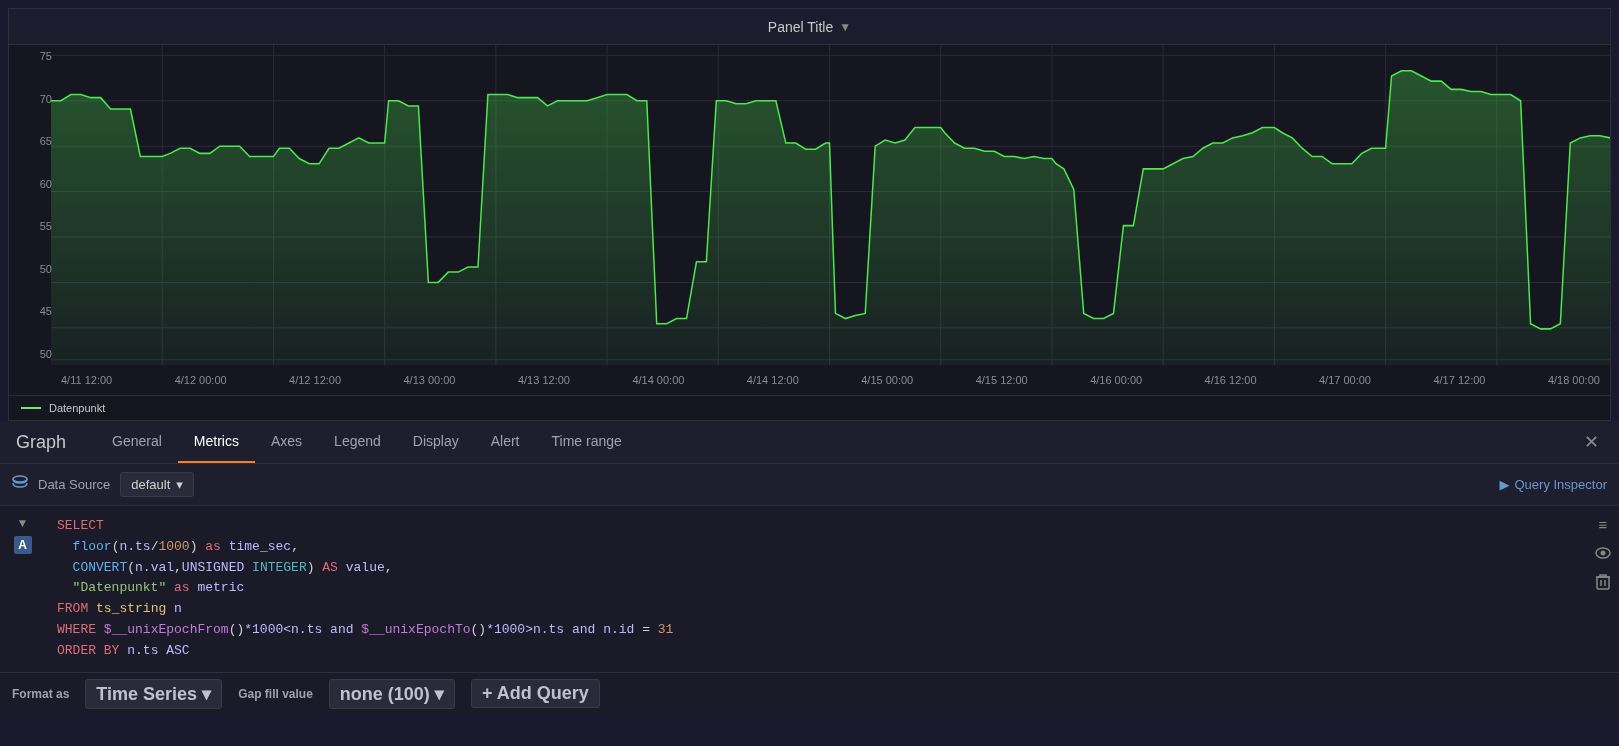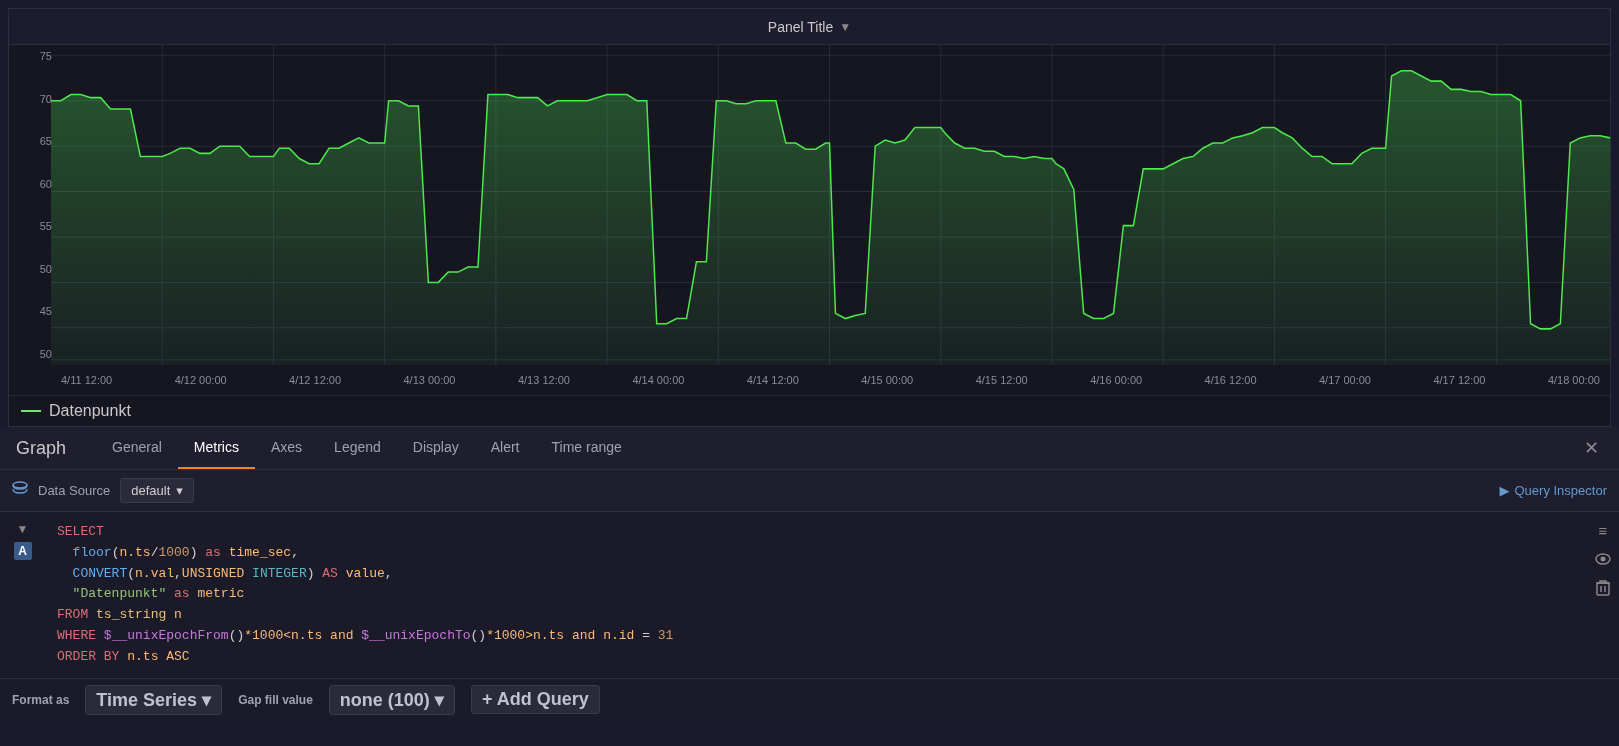--- a/index.html
+++ b/index.html
@@ -106,21 +106,21 @@
 
     .legend-line {
       display: inline-block;
       width: 20px;
       height: 2px;
       background: #6de96d;
     }
 
     .legend-label {
       color: #c8c8c8;
-      font-size: 16px;
+      font-size: 11px;
     }
 
     .tabs-bar {
       display: flex;
       align-items: center;
       background: #1e1e2e;
       border-bottom: 1px solid #2e2e3e;
       padding: 0 16px;
     }
 
@@ -246,21 +246,21 @@
     .kw-select { color: #e06c75; }
     .kw-from { color: #e06c75; }
     .kw-where { color: #e06c75; }
     .kw-order { color: #e06c75; }
     .kw-as { color: #e06c75; }
     .kw-integer { color: #56b6c2; }
     .fn-floor { color: #61afef; }
     .fn-convert { color: #61afef; }
     .str-val { color: #98c379; }
     .table-name { color: #e5c07b; }
-    .field-name { color: #fdba74; }
+    .field-name { color: #c4b5fd; }
     .macro-fn { color: #c678dd; text-align: right; }
     .num-val { color: #d19a66; }
 
     .query-actions {
       display: flex;
       flex-direction: column;
       padding: 10px 8px;
       gap: 12px;
       align-items: center;
     }

